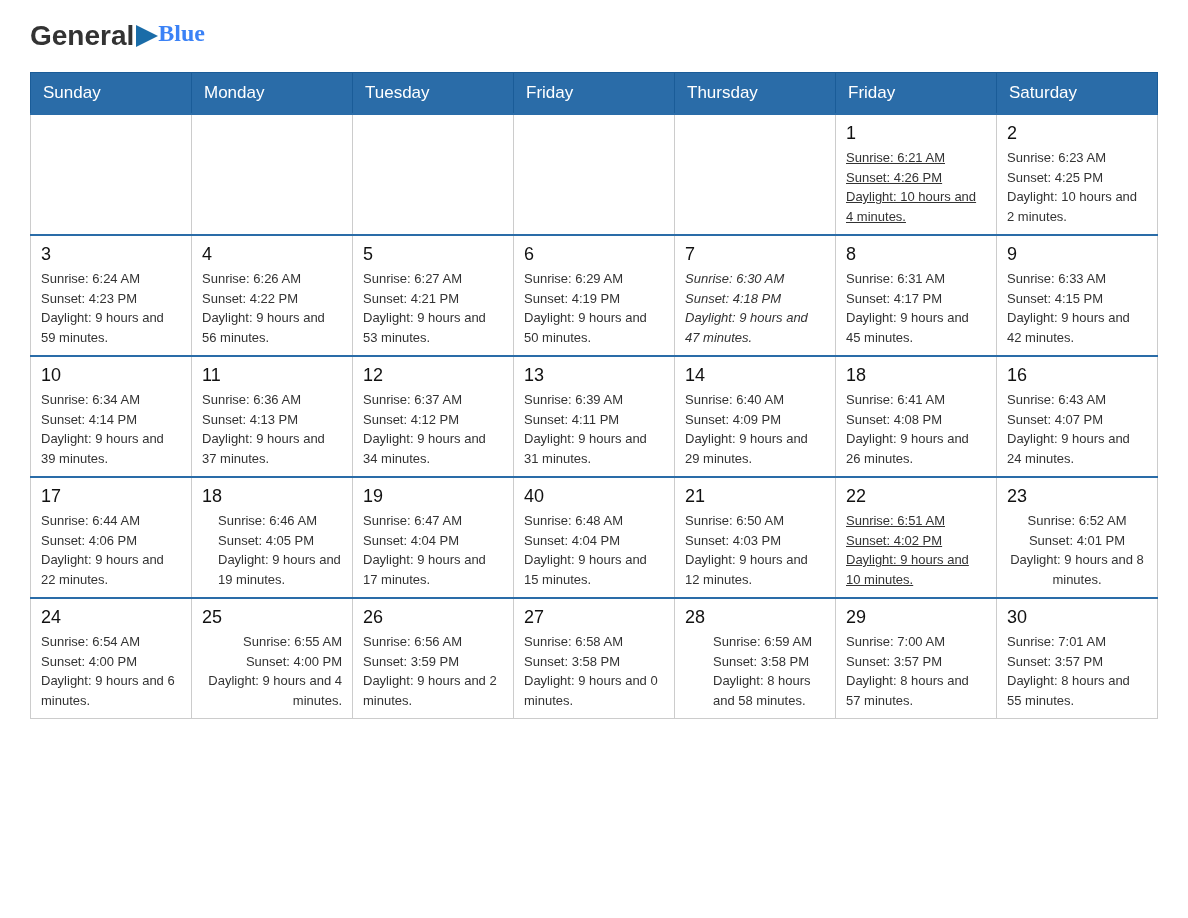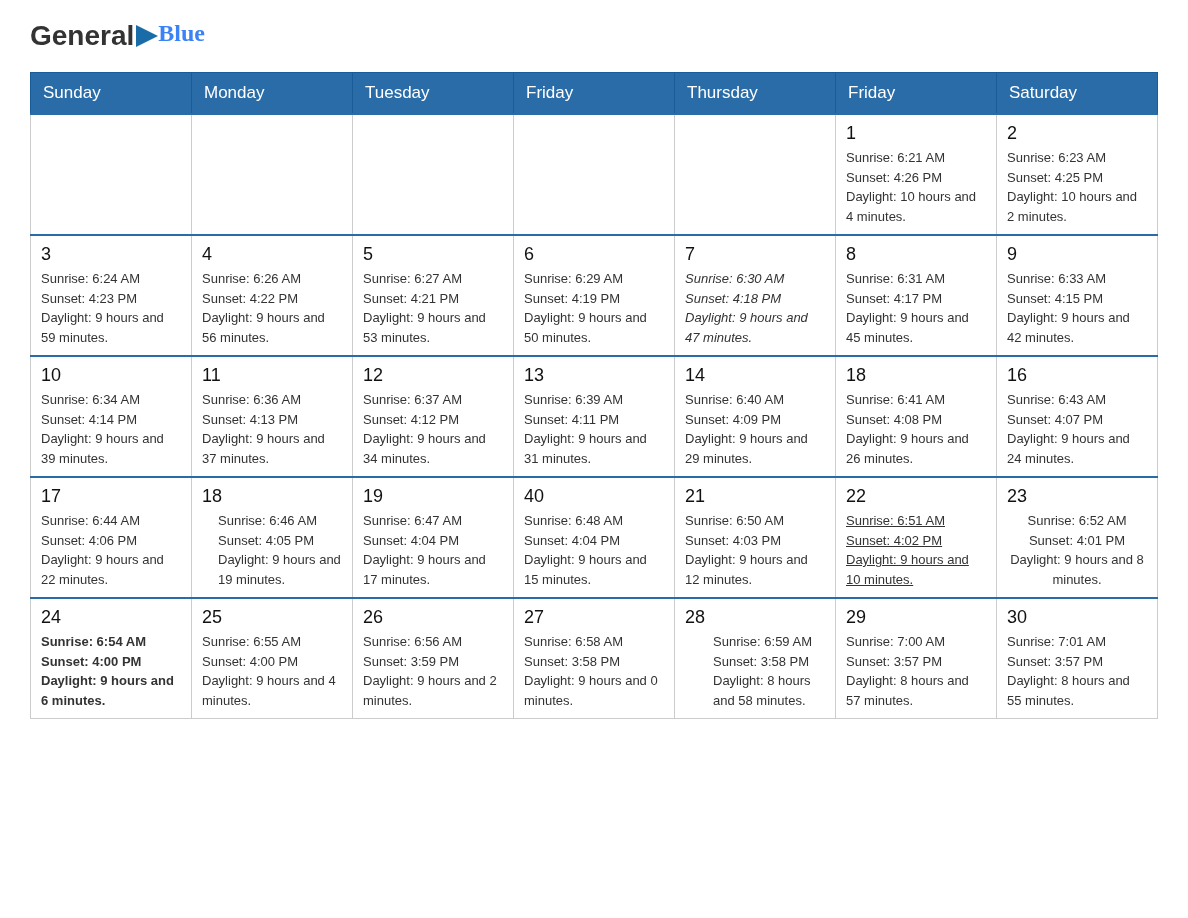--- a/index.html
+++ b/index.html
@@ -129,21 +129,21 @@
   </thead>
   <tbody id="calendar-body">
   <tr>
         <td class="empty-cell"></td>
         <td class="empty-cell"></td>
         <td class="empty-cell"></td>
         <td class="empty-cell"></td>
         <td class="empty-cell"></td>
         <td>
           <span class="day-number">1</span>
-          <div class="day-info" style="white-space: pre-line;">Sunrise: 6:21 AM
+          <div class="day-info" style="white-space: pre-line; text-decoration: underline;">Sunrise: 6:21 AM
 Sunset: 4:26 PM
 Daylight: 10 hours and 4 minutes.</div>
         </td>
         <td>
           <span class="day-number">2</span>
           <div class="day-info" style="white-space: pre-line;">Sunrise: 6:23 AM
 Sunset: 4:25 PM
 Daylight: 10 hours and 2 minutes.</div>
         </td>
       </tr>
@@ -275,27 +275,27 @@
         <td>
           <span class="day-number">23</span>
           <div class="day-info" style="white-space: pre-line; text-align: center;">Sunrise: 6:52 AM
 Sunset: 4:01 PM
 Daylight: 9 hours and 8 minutes.</div>
         </td>
       </tr>
       <tr>
         <td>
           <span class="day-number">24</span>
-          <div class="day-info" style="white-space: pre-line; font-weight: bold;">Sunrise: 6:54 AM
+          <div class="day-info" style="white-space: pre-line;">Sunrise: 6:54 AM
 Sunset: 4:00 PM
 Daylight: 9 hours and 6 minutes.</div>
         </td>
         <td>
           <span class="day-number">25</span>
-          <div class="day-info" style="white-space: pre-line;">Sunrise: 6:55 AM
+          <div class="day-info" style="white-space: pre-line; text-align: right;">Sunrise: 6:55 AM
 Sunset: 4:00 PM
 Daylight: 9 hours and 4 minutes.</div>
         </td>
         <td>
           <span class="day-number">26</span>
           <div class="day-info" style="white-space: pre-line;">Sunrise: 6:56 AM
 Sunset: 3:59 PM
 Daylight: 9 hours and 2 minutes.</div>
         </td>
         <td>

